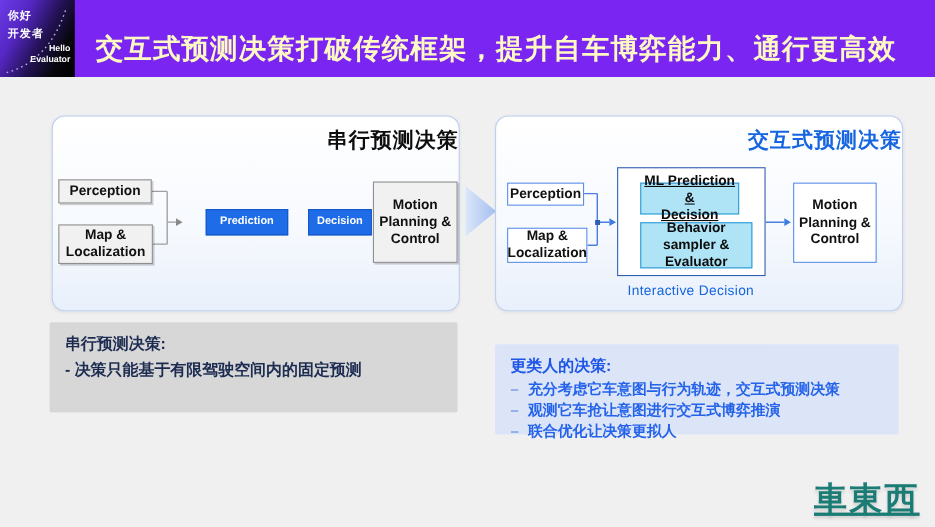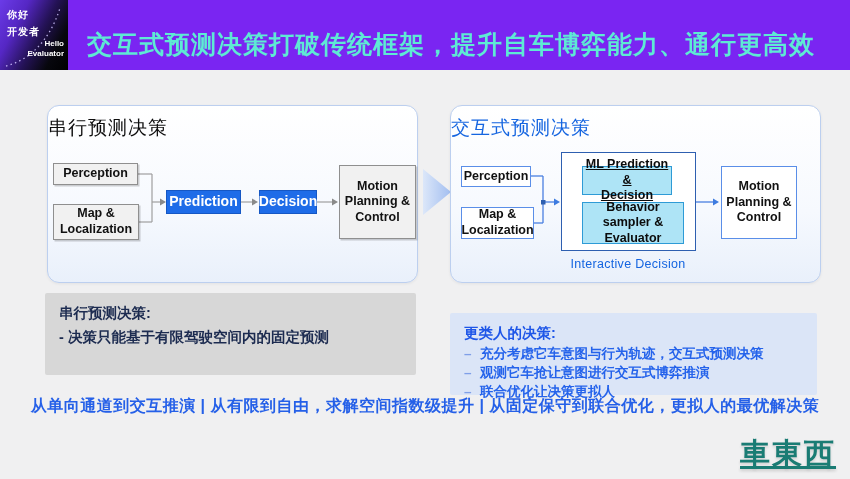--- a/index.html
+++ b/index.html
@@ -2,43 +2,43 @@
 <html><head>
 <meta charset="utf-8">
 <style>
   html,body{margin:0;padding:0;background:#e8e8ea;}
   .slide{position:relative;width:850px;height:479px;background:#f0f0f1;overflow:hidden;
          font-family:"Liberation Sans","DejaVu Sans",sans-serif;}
   
   .topbar{position:absolute;left:0;top:0;width:850px;height:70px;background:#7a25f2;}
   .topbar h1{position:absolute;left:68px;right:16px;top:0;height:88px;margin:0;
              display:flex;align-items:center;justify-content:center;
-             color:#5eead4;font-size:25px;font-weight:bold;letter-spacing:1px;}
+             color:#fef9c3;font-size:25px;font-weight:bold;letter-spacing:1px;}
   .logo{position:absolute;left:0;top:0;width:68px;height:70px;
         background:linear-gradient(118deg,#6b3be8 0%,#5527c4 28%,#241256 55%,#07070d 78%,#000 100%);}
   .logo-cn{position:absolute;left:7px;top:6px;color:#fff;font-weight:bold;
            font-size:10px;line-height:17px;letter-spacing:1px;}
   .logo-en{position:absolute;right:4px;top:39px;color:#fff;text-align:right;
            font-size:8px;line-height:10px;font-weight:bold;}
   .logo svg{position:absolute;left:0;top:0;}
   
   .panel{position:absolute;top:105px;width:371px;height:178px;box-sizing:border-box;
          border:1.5px solid #bccfef;border-radius:12px;
          background:linear-gradient(180deg,#ffffff 0%,#f6f9fe 60%,#e9f0fb 100%);
          box-shadow:0 1px 3px rgba(0,0,0,.06);}
-  .panel h2{position:absolute;left:0;right:0;top:9px;margin:0;text-align:left;
-            font-size:19px;font-weight:normal;letter-spacing:1px;}
+  .panel h2{position:absolute;left:0;right:0;top:9px;margin:0;text-align:right;
+            font-size:19px;font-weight:bold;letter-spacing:1px;}
   .panel-left{left:47px;} .panel-left h2{color:#0d0d0d;}
   .panel-right{left:450px;} .panel-right h2{color:#1565e0;}
   .wires{position:absolute;left:0;top:0;pointer-events:none;}
   .node{position:absolute;box-sizing:border-box;display:flex;align-items:center;justify-content:center;
         text-align:center;font-weight:bold;white-space:pre-line;line-height:1.25;}
   .gbox{background:#f1f1f1;border:1px solid #8f8f8f;color:#111;font-size:12.5px;
         box-shadow:1.5px 1.5px 0 rgba(0,0,0,.18);}
-  .bluebox{background:#1e6ce8;color:#fff;font-size:14px;border:1px solid #1557c4;}
+  .bluebox{background:#1e6ce8;color:#fff;font-size:10px;border:1px solid #1557c4;margin-left:21px;}
   .wbox{background:#fff;border:1.4px solid #5a8ee8;color:#111;font-size:12.5px;}
   .container-box{position:absolute;box-sizing:border-box;background:#fff;border:1.4px solid #2e5fb0;}
   .cyanbox{background:#aee4f6;border:1.3px solid #2e9bd6;color:#0c0c0c;font-size:12.5px;}
   .container-label{position:absolute;text-align:center;font-size:12.5px;font-weight:normal;color:#1565e0;
                    letter-spacing:.3px;}
   .between-arrow{position:absolute;left:423px;top:169px;}
   
   .note{position:absolute;top:293px;height:82px;box-sizing:border-box;padding:9px 14px;border-radius:2px;}
   .note-gray{left:45px;width:371px;background:#d7d7d7;color:#1c2b50;}
   .note-blue{left:450px;width:367px;background:#dbe5f7;color:#2563eb;margin-top:20px;}
@@ -170,17 +170,16 @@
     <div class="note-line">
       <span class="dash">–</span>
       <span>观测它车抢让意图进行交互式博弈推演</span>
       </div>
     <div class="note-line">
       <span class="dash">–</span>
       <span>联合优化让决策更拟人</span>
       </div>
   </div>
 
-  <p class="summary">从单向通道到交互推演 | 从有限到自由，求解空间指数级提升 | 从固定保守到联合优化，更拟人的最优解决策</p>
 
   <div class="watermark">車東西</div>
 
 </div>
 
 </body></html>

